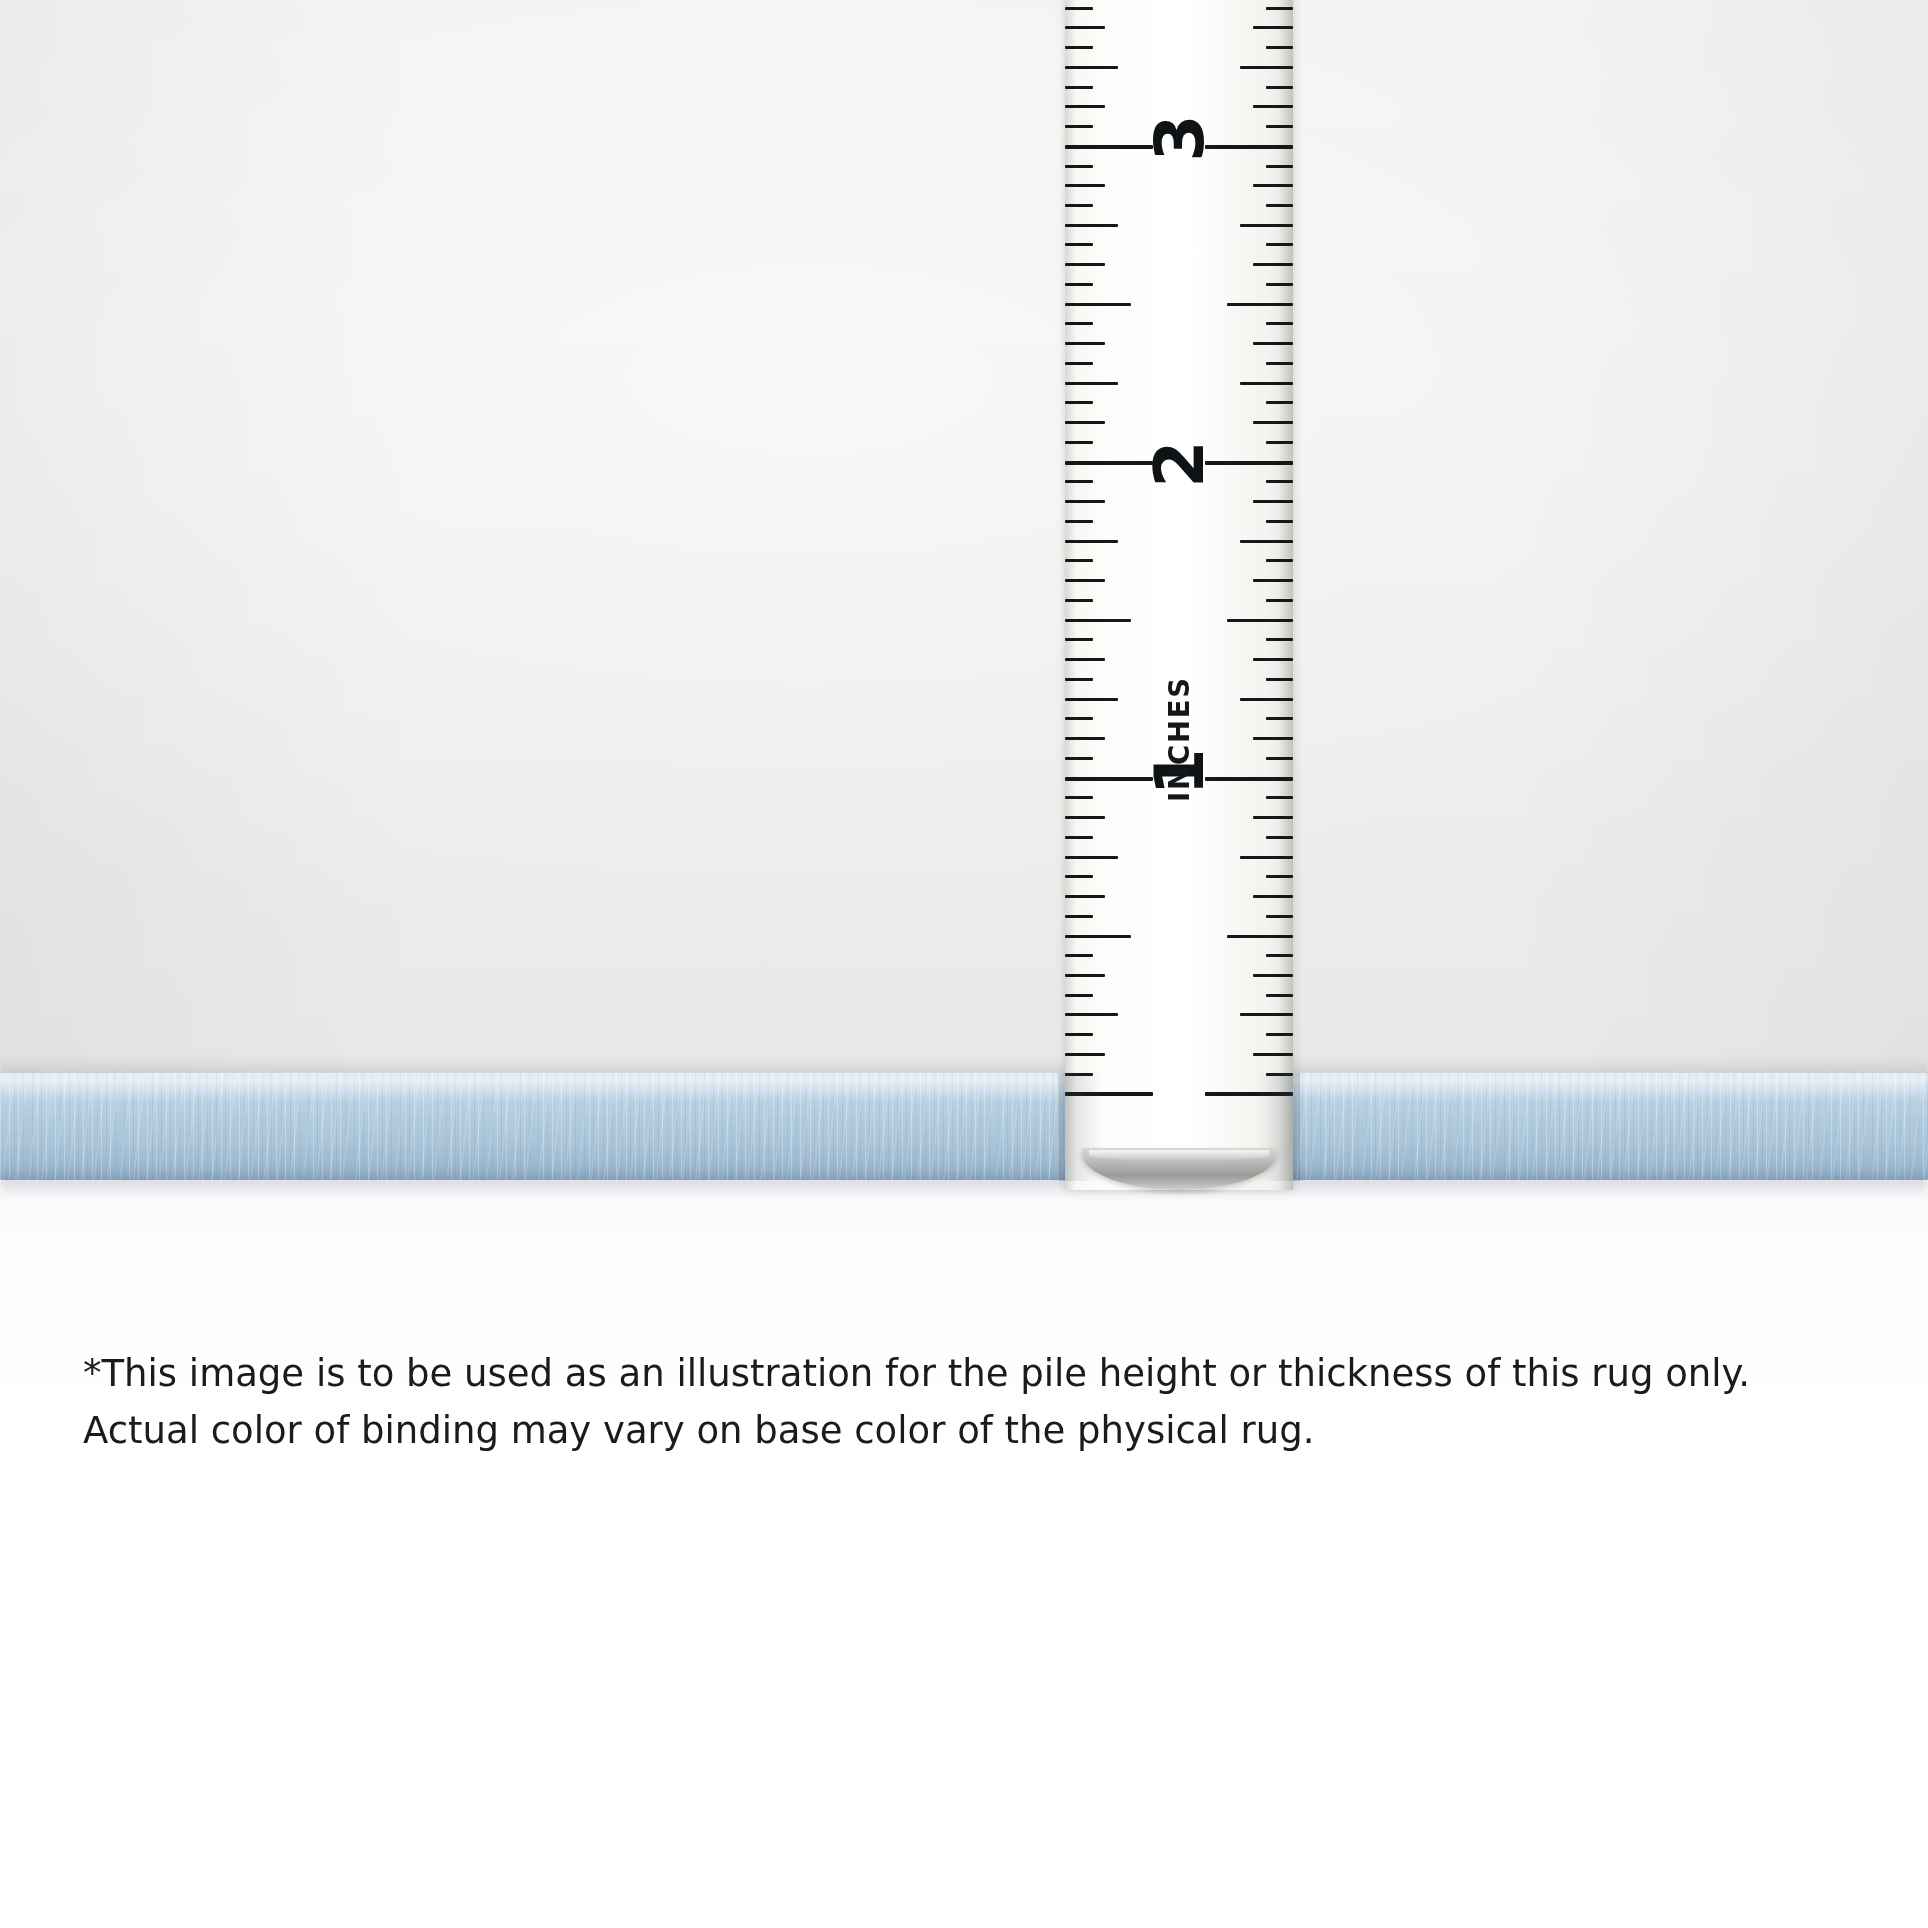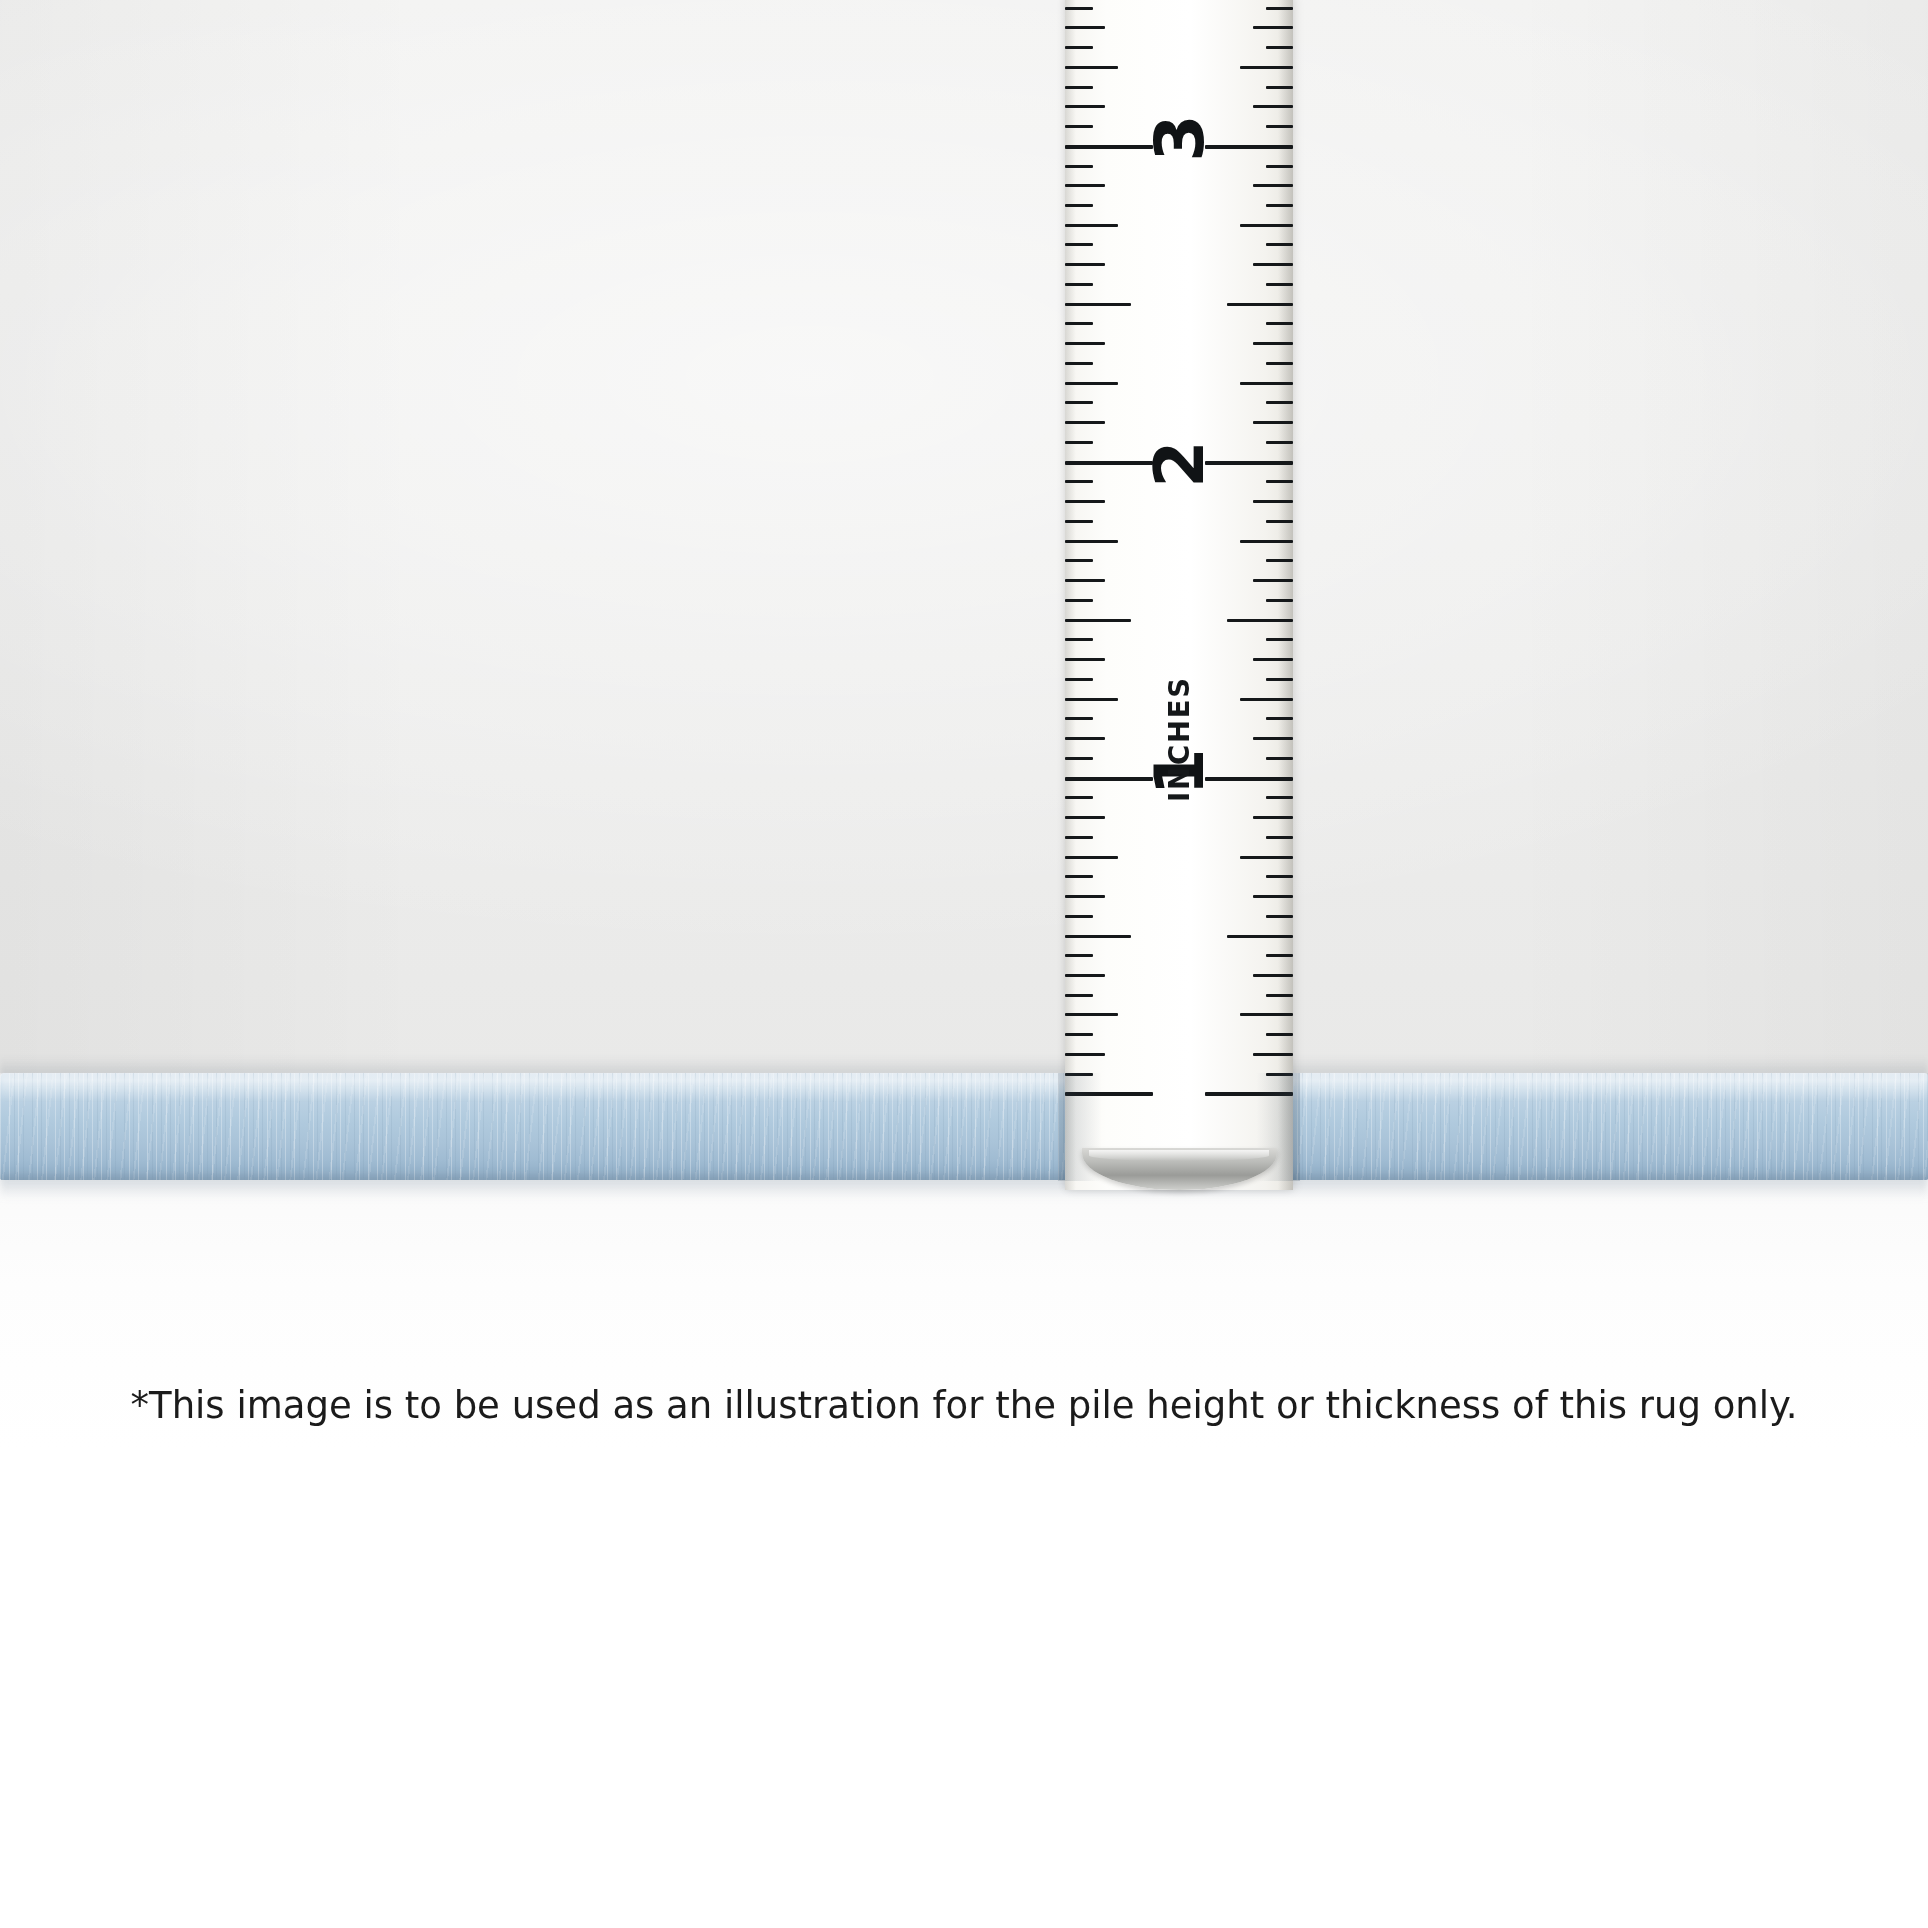--- a/index.html
+++ b/index.html
@@ -219,23 +219,23 @@
     width: 242px;
     height: 108px;
     background: linear-gradient(90deg, rgba(60,80,100,0.20) 0%, rgba(60,80,100,0.0) 18%, rgba(60,80,100,0.0) 82%, rgba(60,80,100,0.22) 100%);
     pointer-events: none;
   }
 
   
   .caption {
     position: absolute;
     left: 0;
-    top: 1377px;
-    width: 1928px;
-    text-align: center;
+    top: 1345px;
+    width: 1928px;
+    text-align: left;
     font-family: "DejaVu Sans", sans-serif;
     font-size: 37px;
     line-height: 1.55;
     color: #1b1b1b;
     padding: 0 83px;
     box-sizing: border-box;
   }
   .caption .line { display: block; }
 </style>
 </head>
@@ -386,16 +386,17 @@
   </div>
 
   <div class="ruler-over-rug-shadow"></div>
 
   <div class="ruler-tip">
     <div class="ruler-tip-gloss"></div>
   </div>
 
   <div class="caption">
     <span class="line">*This image is to be used as an illustration for the pile height or thickness of this rug only.</span>
+    <span class="line">Actual color of binding may vary on base color of the physical rug.</span>
   </div>
 
 </div>
 
 
 </body></html>

